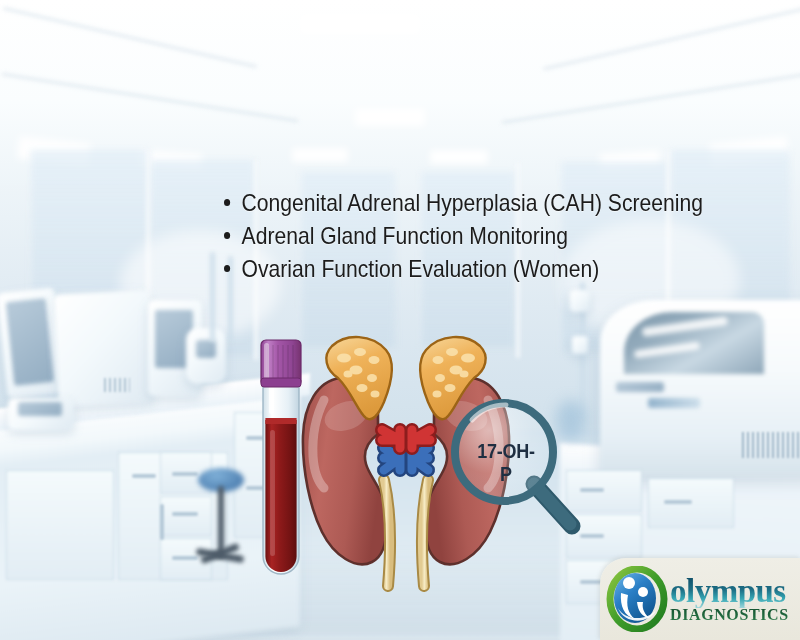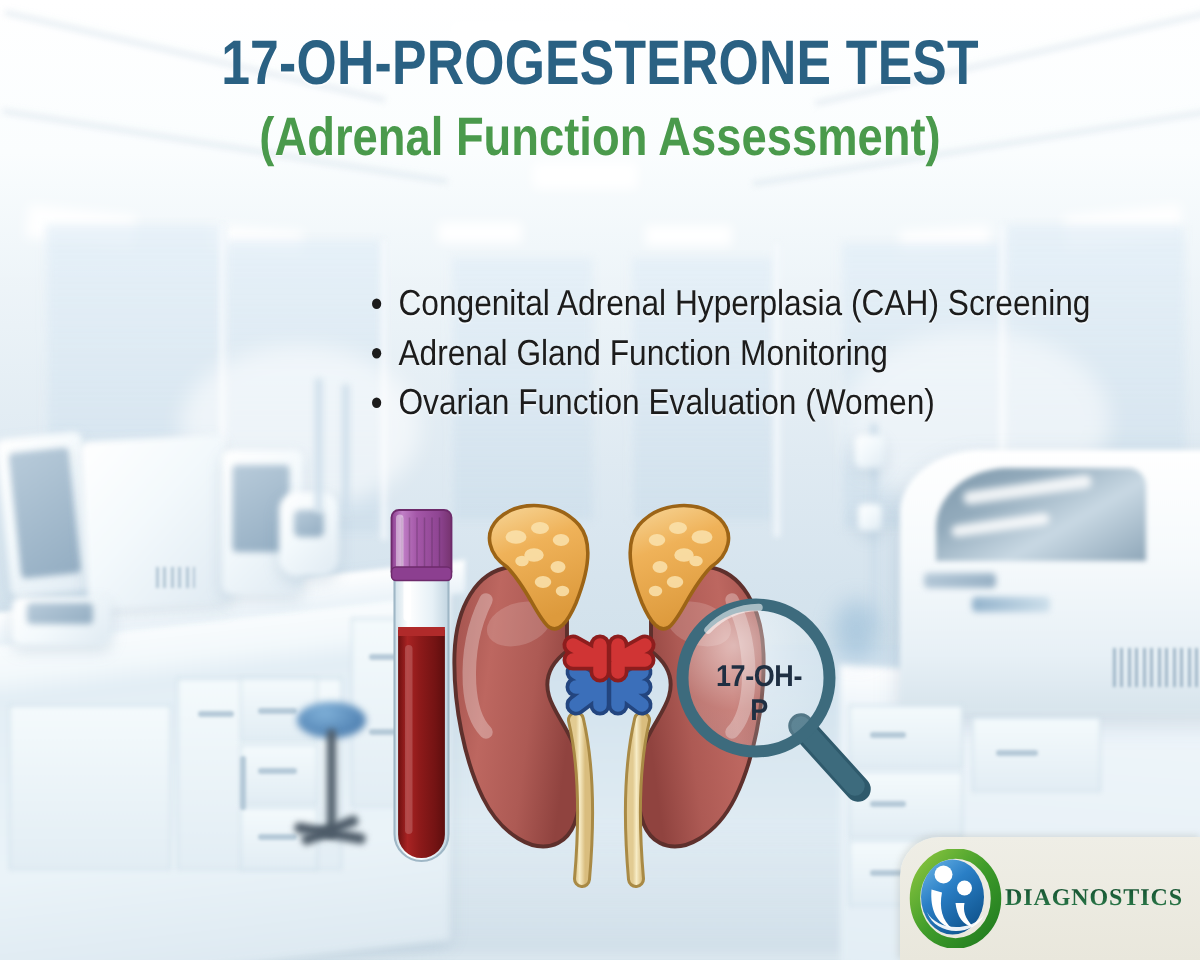--- a/index.html
+++ b/index.html
@@ -184,21 +184,21 @@
     font-weight:bold;
     font-size:36px;
     color:#4a9a4c;
     transform:scaleX(.84);
     transform-origin:center;
     margin-top:6px;
     text-shadow:0 1px 1px rgba(255,255,255,.9);
     white-space:nowrap;
   }
   .bullets {
-    position:absolute; left:248px; top:186px; z-index:40;
+    position:absolute; left:224px; top:186px; z-index:40;
     list-style:none;
   }
   .bullets li {
     font-family:"Liberation Sans Narrow","Liberation Sans", sans-serif;
     font-size:24px;
     color:#1c1c1c;
     line-height:33px;
     position:relative;
     padding-left:20px;
     transform:scaleX(.88);
@@ -347,24 +347,20 @@
     <div class="handle" style="left:580px;top:534px;width:24px;"></div>
     <div class="handle" style="left:580px;top:580px;width:24px;"></div>
     <div class="cab" style="left:648px;top:478px;width:86px;height:50px;"></div>
     <div class="handle" style="left:664px;top:500px;width:28px;"></div>
     <div class="pole" style="left:580px;top:282px;height:136px;"></div>
     <div class="eq" style="left:570px;top:290px;width:20px;height:22px;border-radius:5px;"></div>
     <div class="eq" style="left:572px;top:336px;width:16px;height:18px;border-radius:4px;"></div>
     <div class="blob" style="left:556px;top:400px;width:30px;height:40px;background:rgba(110,160,200,.35);"></div>
   </div>
 
-  <div class="title-wrap">
-    <div class="title">17-OH-PROGESTERONE TEST</div>
-    <div class="subtitle">(Adrenal Function Assessment)</div>
-  </div>
 
   <ul class="bullets">
     <li>Congenital Adrenal Hyperplasia (CAH) Screening</li>
     <li>Adrenal Gland Function Monitoring</li>
     <li>Ovarian Function Evaluation (Women)</li>
   </ul>
 
   <div class="tube">
     <svg width="46" height="244" viewBox="0 0 46 244">
       <defs>
@@ -546,17 +542,18 @@
 
       <ellipse cx="29" cy="32" rx="21" ry="25" fill="url(#blueOval)"></ellipse>
 
       <circle cx="23" cy="17" r="6" fill="#ffffff"></circle>
       <path d="M15 27 C14 40 18 50 29 53 C22 48 20 39 22 29 Z" fill="#ffffff"></path>
       <circle cx="37" cy="26" r="5" fill="#ffffff"></circle>
       <path d="M31 36 C32 45 36 51 43 52 C37 46 36 41 37 36 Z" fill="#ffffff"></path>
       <path d="M12 42 C18 54 40 56 50 44 C44 58 18 59 12 42 Z" fill="#ffffff" opacity=".92"></path>
     </svg>
     <div class="logo-text">
+      <div class="logo-name">olympus</div>
       <div class="logo-sub">DIAGNOSTICS</div>
     </div>
   </div>
 
 </div>
 
 </body></html>

